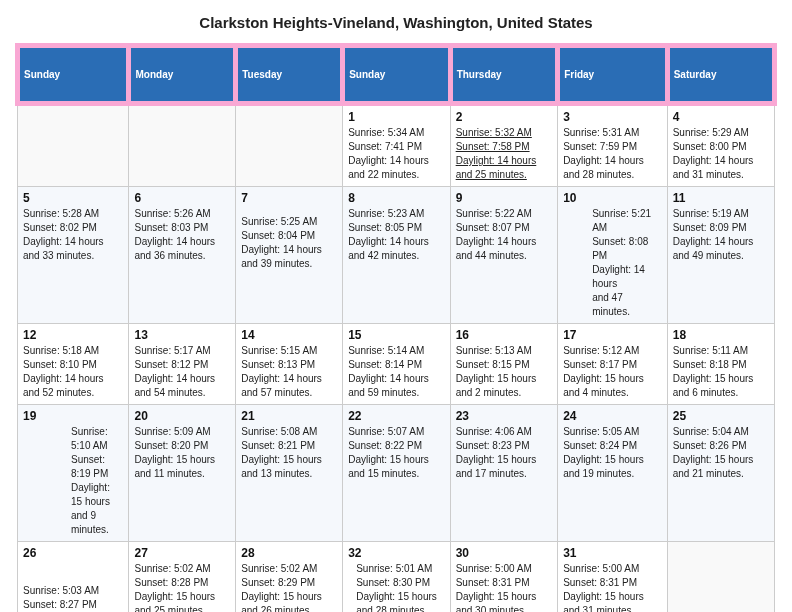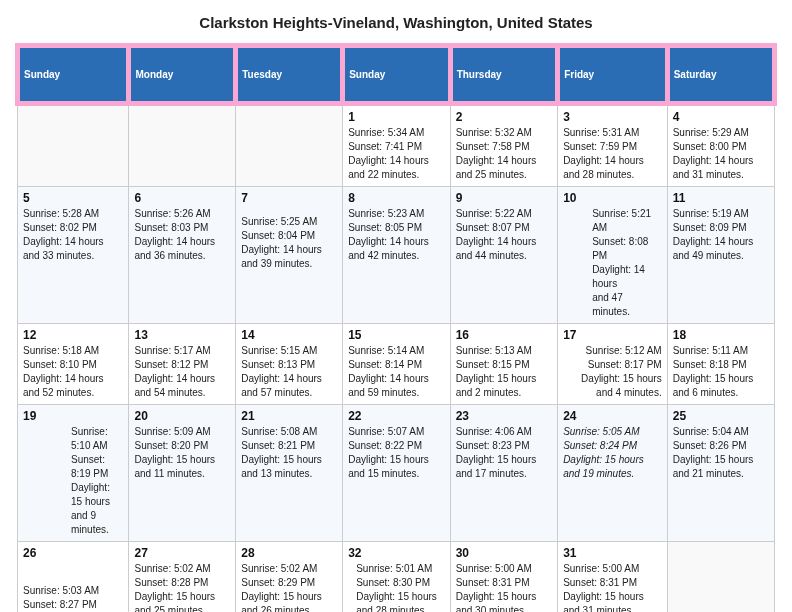--- a/index.html
+++ b/index.html
@@ -109,21 +109,21 @@
         <td class="empty-cell"></td>
         <td>
           <div class="day-number">1</div>
           <div class="day-info" style="white-space: pre-line;">Sunrise: 5:34 AM
 Sunset: 7:41 PM
 Daylight: 14 hours
 and 22 minutes.</div>
         </td>
         <td>
           <div class="day-number">2</div>
-          <div class="day-info" style="white-space: pre-line;">Sunrise: 5:32 AM
+          <div class="day-info" style="white-space: pre-line; text-decoration: underline;">Sunrise: 5:32 AM
 Sunset: 7:58 PM
 Daylight: 14 hours
 and 25 minutes.</div>
         </td>
         <td>
           <div class="day-number">3</div>
           <div class="day-info" style="white-space: pre-line;">Sunrise: 5:31 AM
 Sunset: 7:59 PM
 Daylight: 14 hours
 and 28 minutes.</div>
@@ -218,21 +218,21 @@
         </td>
         <td>
           <div class="day-number">16</div>
           <div class="day-info" style="white-space: pre-line;">Sunrise: 5:13 AM
 Sunset: 8:15 PM
 Daylight: 15 hours
 and 2 minutes.</div>
         </td>
         <td>
           <div class="day-number">17</div>
-          <div class="day-info" style="white-space: pre-line; text-align: right;">Sunrise: 5:12 AM
+          <div class="day-info" style="white-space: pre-line;">Sunrise: 5:12 AM
 Sunset: 8:17 PM
 Daylight: 15 hours
 and 4 minutes.</div>
         </td>
         <td>
           <div class="day-number">18</div>
           <div class="day-info" style="white-space: pre-line;">Sunrise: 5:11 AM
 Sunset: 8:18 PM
 Daylight: 15 hours
 and 6 minutes.</div>
@@ -269,21 +269,21 @@
         </td>
         <td>
           <div class="day-number">23</div>
           <div class="day-info" style="white-space: pre-line;">Sunrise: 4:06 AM
 Sunset: 8:23 PM
 Daylight: 15 hours
 and 17 minutes.</div>
         </td>
         <td>
           <div class="day-number">24</div>
-          <div class="day-info" style="white-space: pre-line; font-style: italic;">Sunrise: 5:05 AM
+          <div class="day-info" style="white-space: pre-line;">Sunrise: 5:05 AM
 Sunset: 8:24 PM
 Daylight: 15 hours
 and 19 minutes.</div>
         </td>
         <td>
           <div class="day-number">25</div>
           <div class="day-info" style="white-space: pre-line;">Sunrise: 5:04 AM
 Sunset: 8:26 PM
 Daylight: 15 hours
 and 21 minutes.</div>

